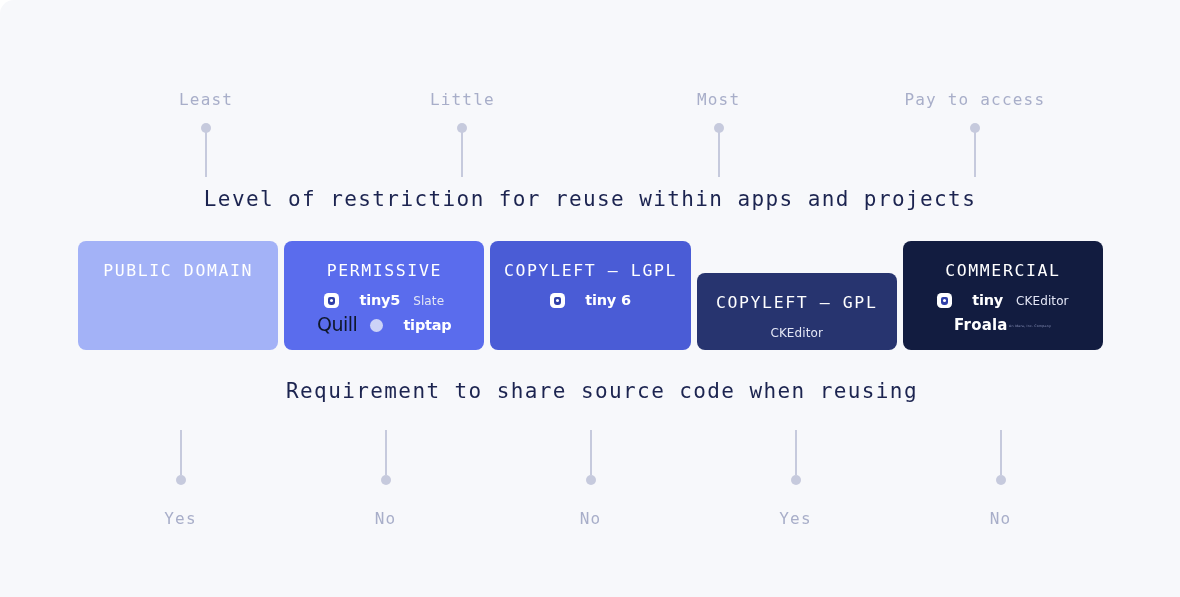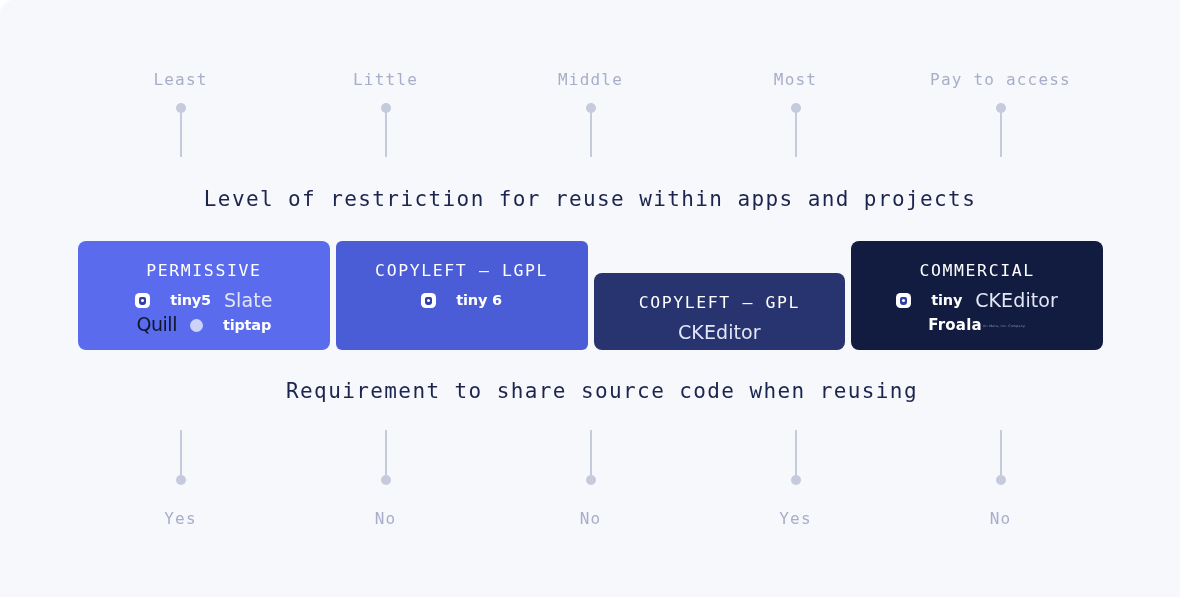--- a/index.html
+++ b/index.html
@@ -40,20 +40,21 @@
     flex-direction: column;
     align-items: center;
   }
   .axis-label {
     font-family: "DejaVu Sans Mono", "Liberation Mono", monospace;
     font-size: 16px;
     letter-spacing: 1.2px;
     color: #a8aec9;
     white-space: nowrap;
     line-height: 20px;
+    margin-top: 20px;
   }
   .pin {
     display: flex;
     flex-direction: column;
     align-items: center;
   }
   .pin-dot {
     width: 10px;
     height: 10px;
     border-radius: 50%;
@@ -132,21 +133,21 @@
     font-family: "DejaVu Sans", "Liberation Sans", sans-serif;
     color: #ffffff;
     line-height: 1;
   }
   .logo-text-bold {
     font-size: 14.5px;
     font-weight: bold;
     letter-spacing: -0.2px;
   }
   .logo-text-light {
-    font-size: 19px;
+    font-size: 12px;
     font-weight: normal;
     color: #e3e6f5;
     letter-spacing: 0.1px;
   }
 
   
   .tiny-mark {
     width: 15px;
     height: 15px;
     border-radius: 4.5px;
@@ -236,45 +237,41 @@
         </div>
       </div>
       <div class="axis-cell">
         <div class="axis-label">Little</div>
         <div class="pin">
           <div class="pin-dot"></div>
           <div class="pin-stem"></div>
         </div>
       </div>
       <div class="axis-cell">
-        <div class="axis-label">Middle</div>
-        <div class="pin">
-          <div class="pin-dot"></div>
-          <div class="pin-stem"></div>
-        </div>
-      </div>
-      <div class="axis-cell">
         <div class="axis-label">Most</div>
         <div class="pin">
           <div class="pin-dot"></div>
           <div class="pin-stem"></div>
         </div>
       </div>
       <div class="axis-cell">
         <div class="axis-label">Pay to access</div>
         <div class="pin">
           <div class="pin-dot"></div>
           <div class="pin-stem"></div>
         </div>
       </div>
     </div>
 
   <div class="heading upper">Level of restriction for reuse within apps and projects</div>
 
   <div class="cards" id="cards">
+      <div class="card" style="background: rgb(163, 178, 247);">
+        <div class="card-title">PUBLIC DOMAIN</div>
+      </div>
       <div class="card" style="background: rgb(90, 108, 237);">
         <div class="card-title">PERMISSIVE</div>
         <div class="logo-area">
           <div class="logo-row">
             <div class="logo">
               <span class="tiny-mark"></span>
               <span class="logo-text-bold">tiny5</span>
             </div>
             <div class="logo">
               <span class="logo-text-light">Slate</span>
@@ -284,21 +281,21 @@
             <div class="logo">
               <span class="quill-logo">Quill</span>
             </div>
             <div class="logo">
               <span class="tiptap-mark"></span>
               <span class="logo-text-bold">tiptap</span>
             </div>
           </div>
         </div>
       </div>
-      <div class="card" style="background: rgb(74, 92, 214); border-radius: 6px;">
+      <div class="card" style="background: rgb(74, 92, 214);">
         <div class="card-title">COPYLEFT — LGPL</div>
         <div class="logo-area">
           <div class="logo-row">
             <div class="logo">
               <span class="tiny-mark"></span>
               <span class="logo-text-bold">tiny 6</span>
             </div>
           </div>
         </div>
       </div>

